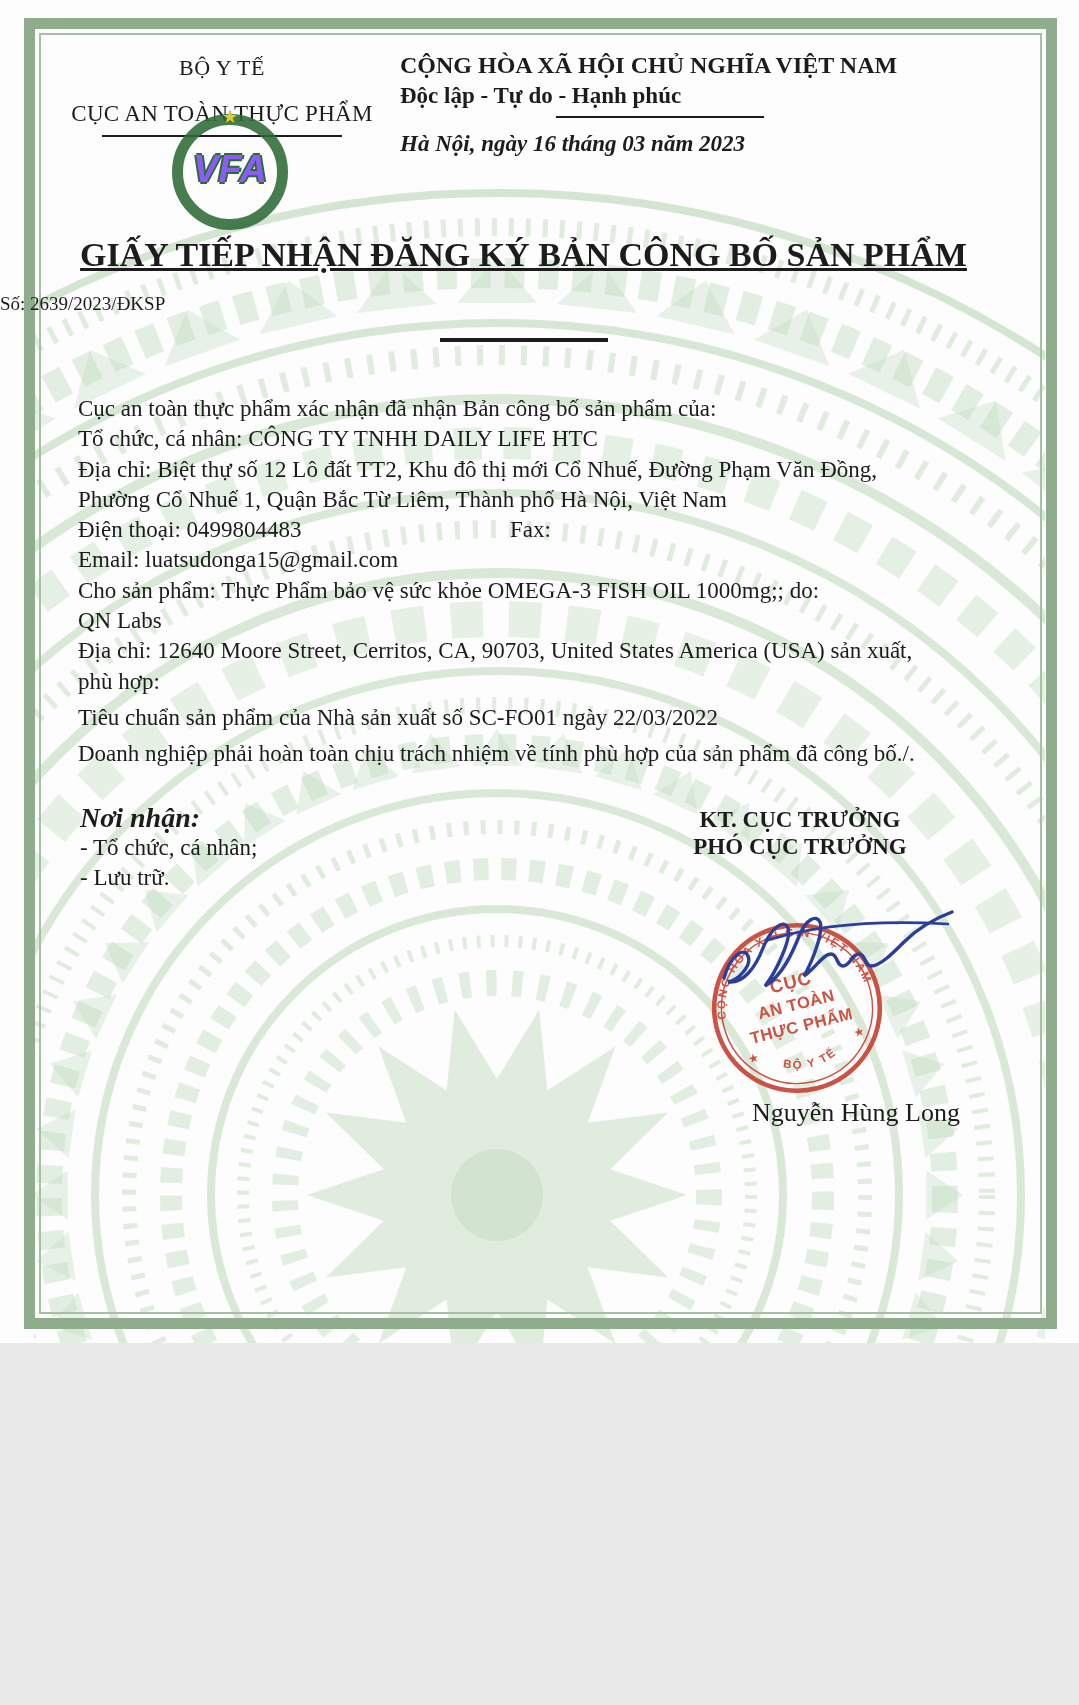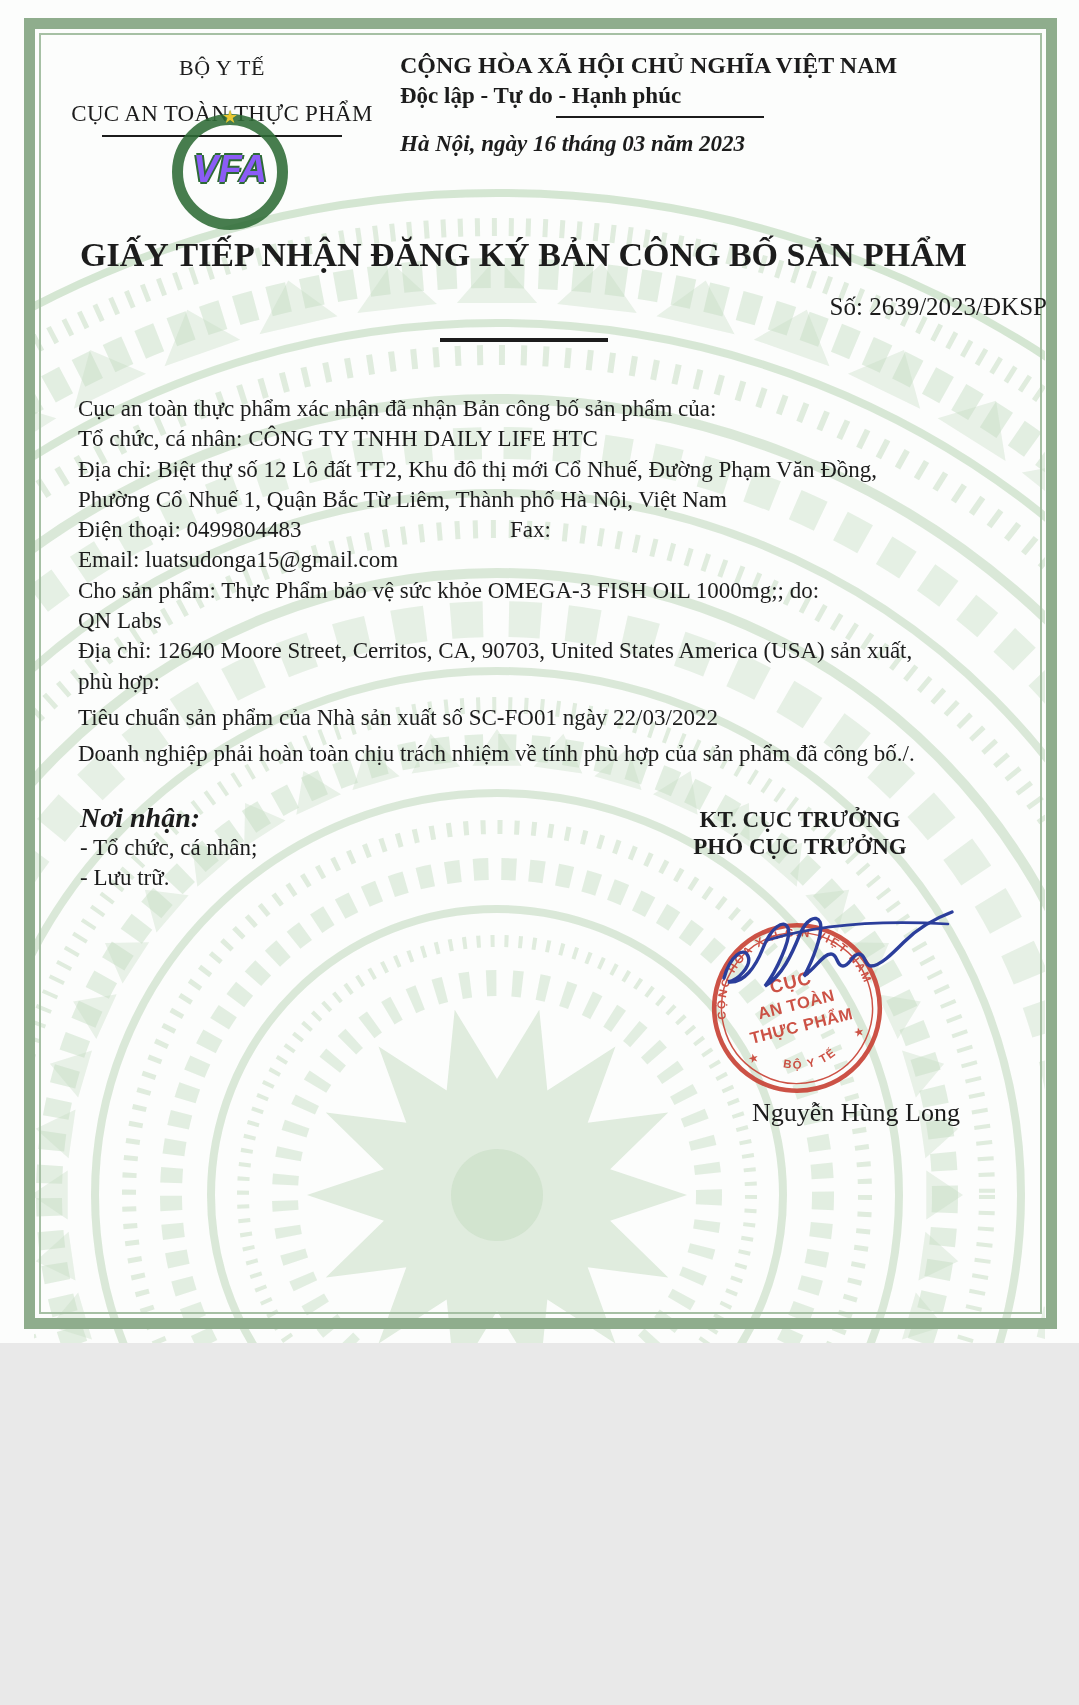--- a/index.html
+++ b/index.html
@@ -26,22 +26,22 @@
   .vfa-ring{position:absolute;inset:0;border-radius:50%;border:11px solid rgba(45,107,53,.88);}
   .vfa-text{position:absolute;left:0;right:0;top:34px;text-align:center;
             font-family:"Liberation Sans","DejaVu Sans",sans-serif;
             font-style:italic;font-weight:bold;font-size:38px;color:#8b5cf6;
             text-shadow:-2px 0 0 #2d6b35,2px 0 0 #2d6b35,0 -2px 0 #2d6b35,0 2px 0 #2d6b35;}
   .vfa-star{position:absolute;left:50px;top:-8px;color:#e9c832;font-size:18px;
             text-shadow:0 0 1px #2d6b35;}
 
   
   .title-main{position:absolute;left:0;width:1047px;top:236px;text-align:center;
-              font-size:34px;font-weight:bold;}
-  .title-number{position:absolute;left:0;width:1047px;top:293px;text-align:right;font-size:25px;}
+              font-size:34px;font-weight:bold;text-decoration:underline;}
+  .title-number{position:absolute;left:0;width:1047px;top:293px;text-align:left;font-size:19px;}
   .title-rule{position:absolute;left:440px;top:338px;width:168px;height:4px;background:#1c1c1c;}
 
   
   .body{position:absolute;left:78px;top:394px;width:872px;font-size:23px;line-height:30.3px;}
   .bline{white-space:nowrap;}
   .phone-row{position:relative;white-space:nowrap;}
   .fax{position:absolute;left:432px;top:0;}
   .gap{margin-top:6px;}
 
   

